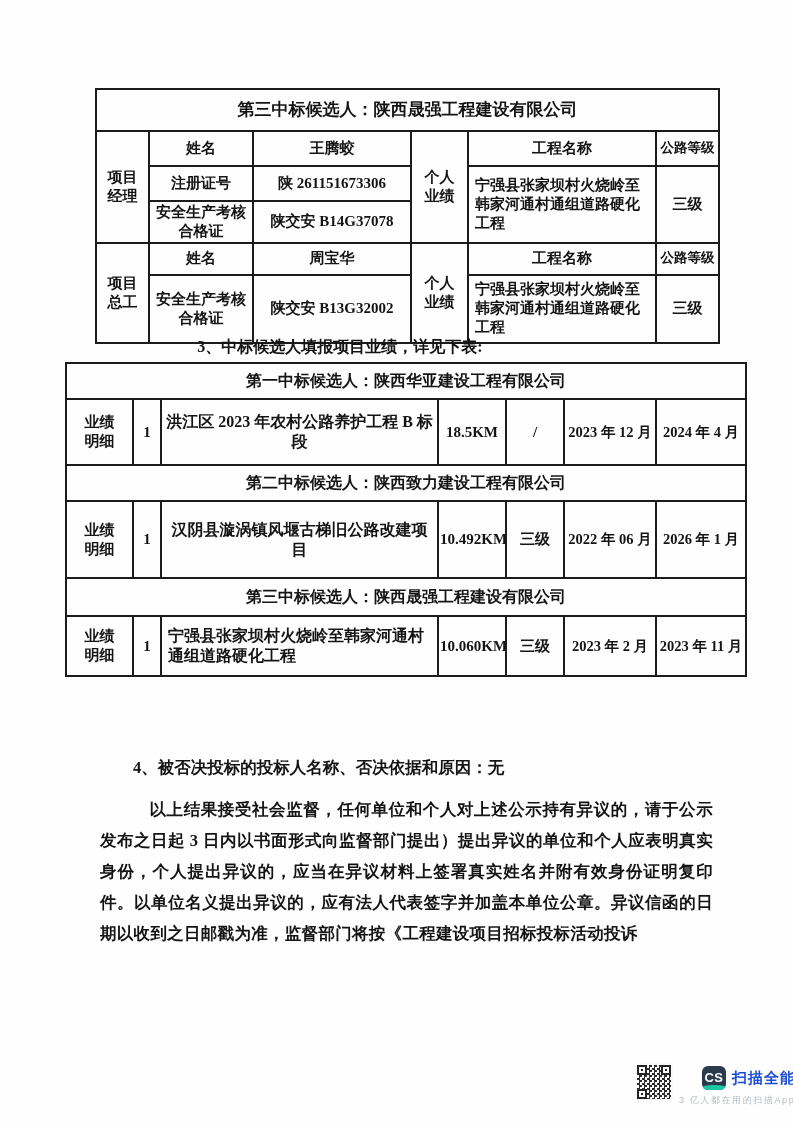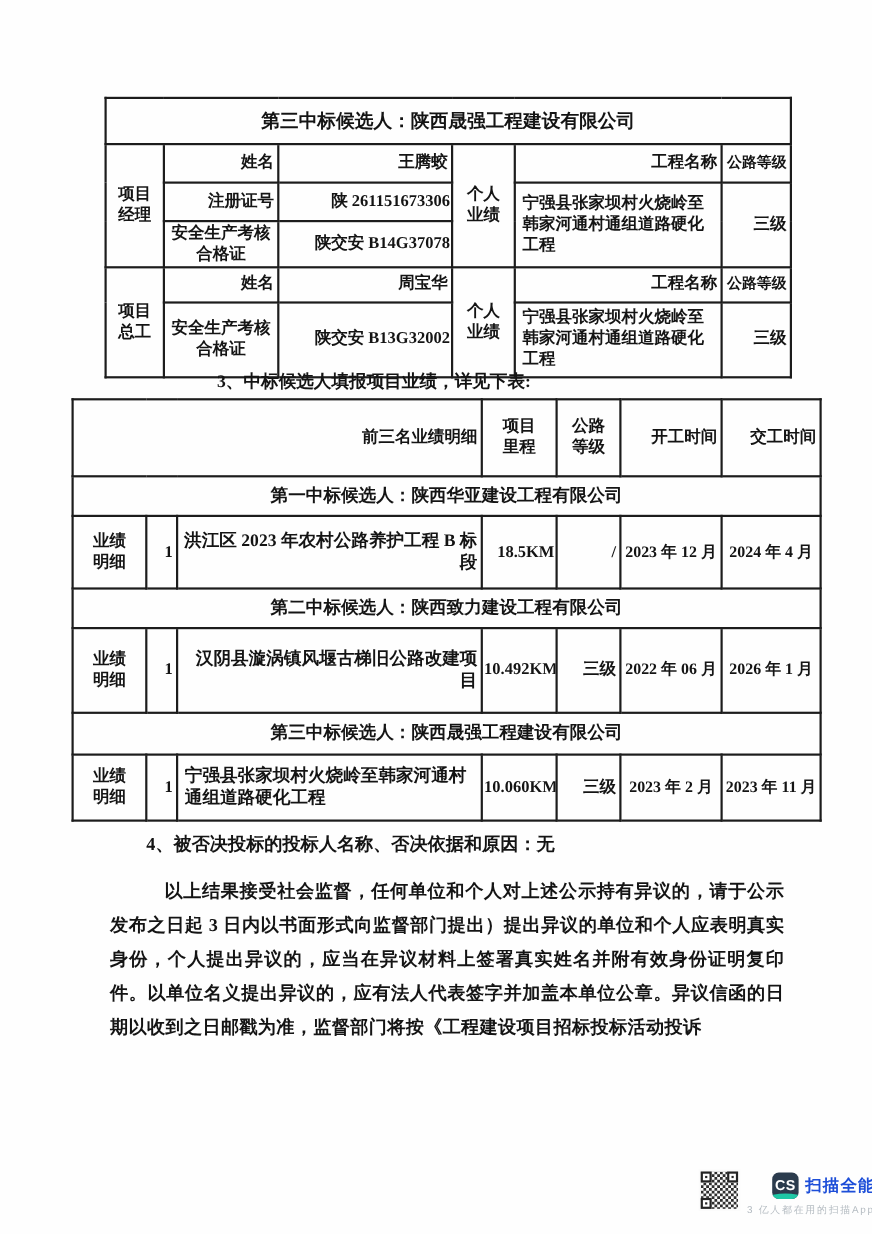--- a/index.html
+++ b/index.html
@@ -10,21 +10,21 @@
   }
   
   table{border-collapse:collapse;table-layout:fixed;position:absolute;background:#fefefe;}
   td{
     border:2px solid #1c1c1c;
     font-size:15px;font-weight:600;line-height:1.25;
     padding:1px 3px;vertical-align:middle;overflow:hidden;
   }
   .t1{left:95px;top:88px;width:623px;border:1px solid #1c1c1c;}
   .t2{left:65px;top:362px;width:680px;border:1px solid #1c1c1c;}
-  .c{text-align:right;}
+  .c{text-align:center;}
   .wrap{white-space:pre-line;text-align:center;}
   .left{text-align:left;padding-left:6px;}
   .ttl{font-size:17px;font-weight:700;text-align:center;}
   .cand{font-size:16px;font-weight:700;text-align:center;}
   .hsmall{font-size:13.5px;}
   .desc{font-size:16px;border-radius:32px;}
   .nowrap{white-space:nowrap;padding:1px 1px;}
   .date{font-size:14.5px;white-space:nowrap;text-align:center;padding:1px 1px;}
   
   .h3cap{
@@ -133,29 +133,20 @@
     <colgroup>
       <col style="width:67px">
         <col style="width:28px">
         <col style="width:277px">
       <col style="width:68px">
         <col style="width:58px">
         <col style="width:92px">
         <col style="width:90px">
     </colgroup>
     <tbody>
-        <tr style="height:70px">
-      <td colspan="3" class="c" style="font-weight:700">前三名业绩明细</td>
-      <td class="wrap">项目
-里程</td>
-      <td class="wrap">公路
-等级</td>
-      <td class="c">开工时间</td>
-      <td class="c">交工时间</td>
-    </tr>
 
     <tr style="height:36px">
       <td colspan="7" class="cand">第一中标候选人：陕西华亚建设工程有限公司</td>
     </tr>
     <tr style="height:66px">
       <td class="wrap">业绩
 明细</td>
       <td class="c">1</td>
       <td class="c desc">洪江区 2023 年农村公路养护工程 B 标段</td>
       <td class="c nowrap">18.5KM</td>

